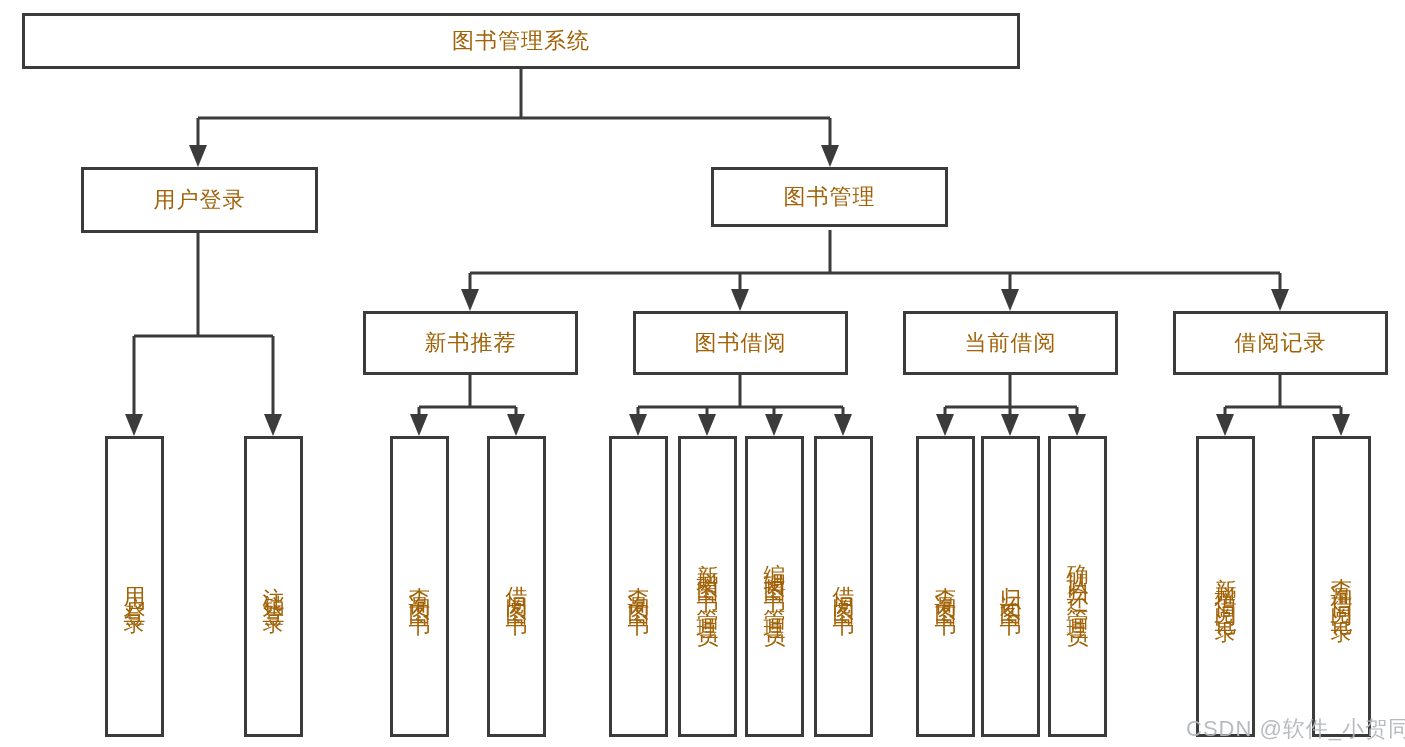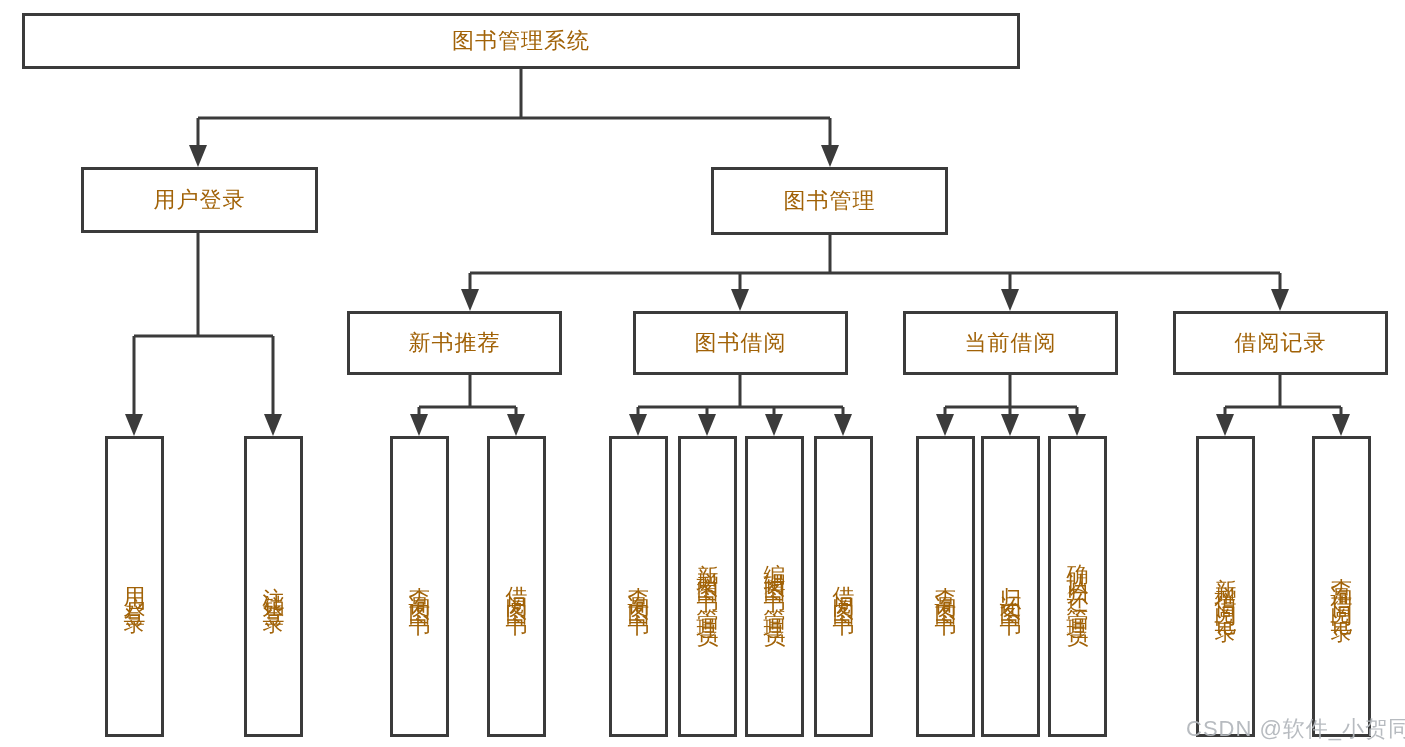--- a/index.html
+++ b/index.html
@@ -42,24 +42,24 @@
     writing-mode: vertical-rl;
     font-size: 22px;
     letter-spacing: 9px;
     line-height: 1;
     white-space: nowrap;
   }
   
   .n-root            { left: 22px;   top: 13px;  width: 998px; height: 56px; }
   
   .n-user-login      { left: 81px;   top: 167px; width: 237px; height: 66px; }
-  .n-book-mgmt       { left: 711px;  top: 167px; width: 237px; height: 68px; }
+  .n-book-mgmt       { left: 711px;  top: 167px; width: 237px; height: 60px; }
   
   .n-l3              { top: 311px; height: 64px; width: 215px; }
-  .n-recommend       { left: 347px; align-items: center; }
+  .n-recommend       { left: 363px; align-items: center; }
   .n-borrow          { left: 633px; }
   .n-current         { left: 903px; }
   .n-record          { left: 1173px; }
   
   .n-leaf            { top: 436px; height: 301px; width: 59px; }
   .n-leaf-1  { left: 105px; }
   .n-leaf-2  { left: 244px; }
   .n-leaf-3  { left: 390px; }
   .n-leaf-4  { left: 487px; }
   .n-leaf-5  { left: 609px; }

